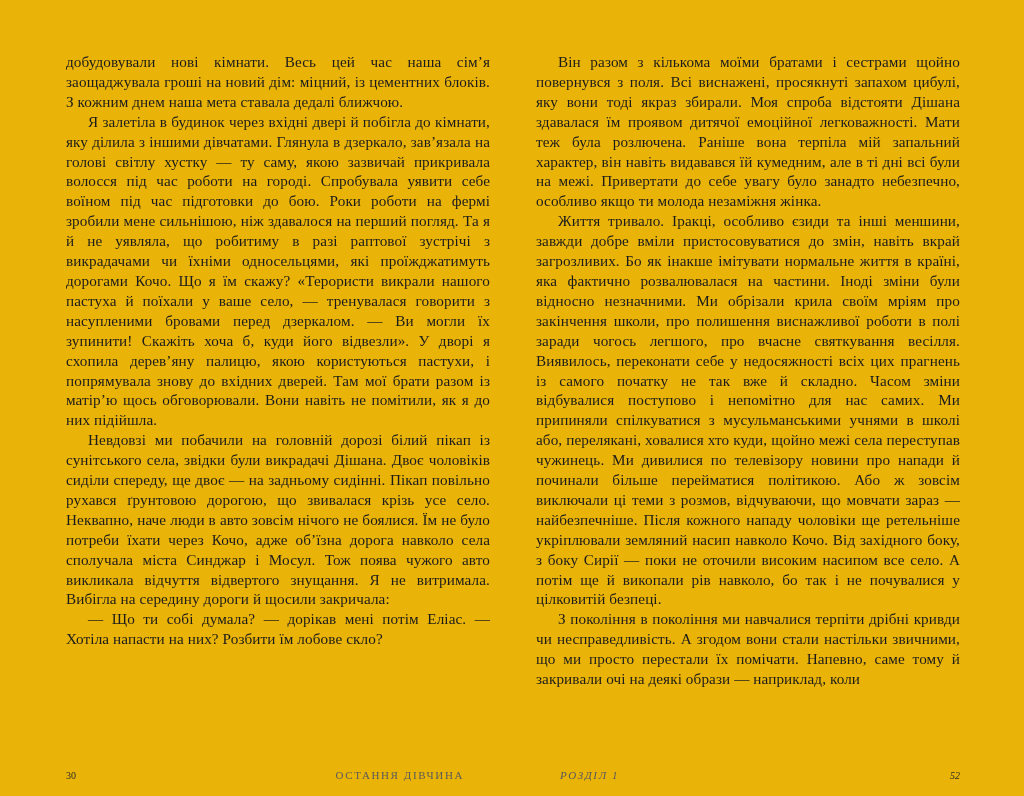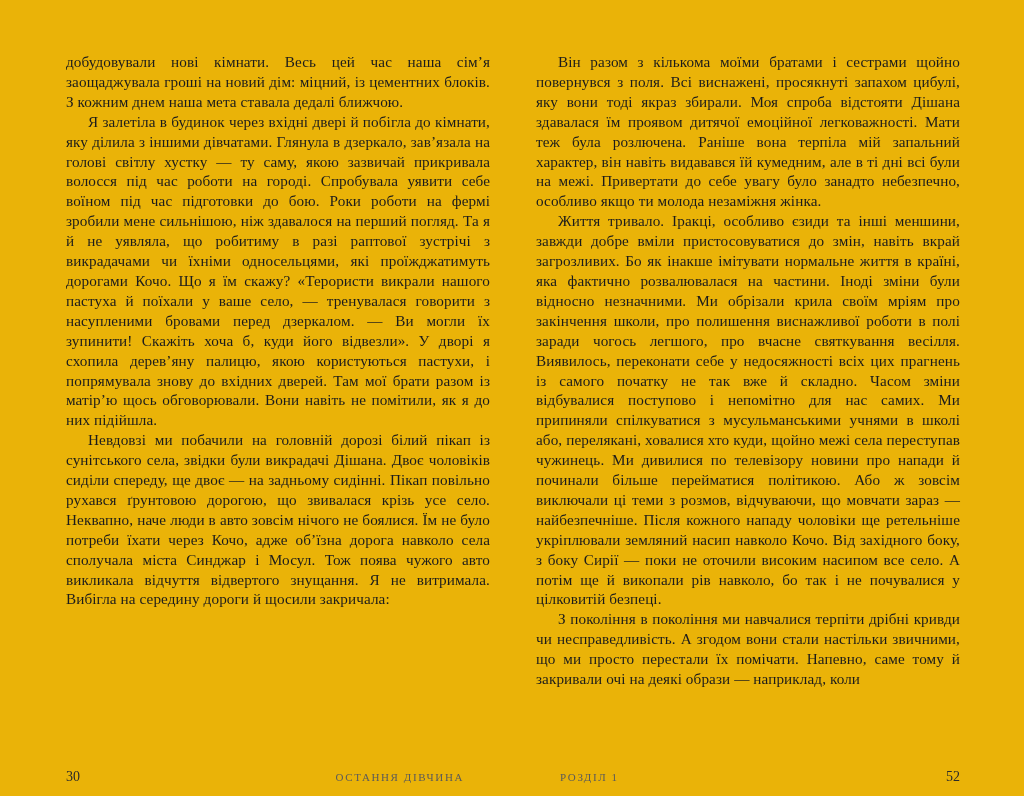--- a/index.html
+++ b/index.html
@@ -35,43 +35,44 @@
   .page-body p.noindent { text-indent: 0; }
   .footer {
     position: absolute;
     top: 769px;
     width: 424px;
     display: flex;
     align-items: baseline;
     justify-content: space-between;
   }
   .footer.left  { left: 66px; }
-  .footer.right { left: 536px; }
+  .footer.right { left: 536px; font-style: italic; }
   .pagenum {
-    font-size: 14px;
+    font-size: 10px;
     color: #2a2a2a;
   }
   .running {
     font-size: 11px;
     letter-spacing: 1.6px;
     color: #5a5a5a;
     text-transform: uppercase;
   }
   .footer.left .running  { padding-right: 26px; }
   .footer.right .running { padding-left: 24px; }
 </style>
 </head>
 <body>
 
 <div class="spread">
 
   <div class="page-body left">
     <p class="noindent">добудовували нові кімнати. Весь цей час наша сім’я заощаджувала гроші на новий дім: міцний, із цементних блоків. З кожним днем наша мета ставала дедалі ближчою.</p>
     <p>Я залетіла в будинок через вхідні двері й побігла до кімнати, яку ділила з іншими дівчатами. Глянула в дзеркало, зав’язала на голові світлу хустку — ту саму, якою зазвичай прикривала волосся під час роботи на городі. Спробувала уявити себе воїном під час підготовки до бою. Роки роботи на фермі зробили мене сильнішою, ніж здавалося на перший погляд. Та я й не уявляла, що робитиму в разі раптової зустрічі з викрадачами чи їхніми односельцями, які проїжджатимуть дорогами Кочо. Що я їм скажу? «Терористи викрали нашого пастуха й поїхали у ваше село, — тренувалася говорити з насупленими бровами перед дзеркалом. — Ви могли їх зупинити! Скажіть хоча б, куди його відвезли». У дворі я схопила дерев’яну палицю, якою користуються пастухи, і попрямувала знову до вхідних дверей. Там мої брати разом із матір’ю щось обговорювали. Вони навіть не помітили, як я до них підійшла.</p>
     <p>Невдовзі ми побачили на головній дорозі білий пікап із сунітського села, звідки були викрадачі Дішана. Двоє чоловіків сиділи спереду, ще двоє — на задньому сидінні. Пікап повільно рухався ґрунтовою дорогою, що звивалася крізь усе село. Неквапно, наче люди в авто зовсім нічого не боялися. Їм не було потреби їхати через Кочо, адже об’їзна дорога навколо села сполучала міста Синджар і Мосул. Тож поява чужого авто викликала відчуття відвертого знущання. Я не витримала. Вибігла на середину дороги й щосили закричала:</p>
+    <p>— Що ти собі думала? — дорікав мені потім Еліас. — Хотіла напасти на них? Розбити їм лобове скло?</p>
   </div>
 
   <div class="page-body right">
     <p>Він разом з кількома моїми братами і сестрами щойно повернувся з поля. Всі виснажені, просякнуті запахом цибулі, яку вони тоді якраз збирали. Моя спроба відстояти Дішана здавалася їм проявом дитячої емоційної легковажності. Мати теж була розлючена. Раніше вона терпіла мій запальний характер, він навіть видавався їй кумедним, але в ті дні всі були на межі. Привертати до себе увагу було занадто небезпечно, особливо якщо ти молода незаміжня жінка.</p>
     <p>Життя тривало. Іракці, особливо єзиди та інші меншини, завжди добре вміли пристосовуватися до змін, навіть вкрай загрозливих. Бо як інакше імітувати нормальне життя в країні, яка фактично розвалювалася на частини. Іноді зміни були відносно незначними. Ми обрізали крила своїм мріям про закінчення школи, про полишення виснажливої роботи в полі заради чогось легшого, про вчасне святкування весілля. Виявилось, переконати себе у недосяжності всіх цих прагнень із самого початку не так вже й складно. Часом зміни відбувалися поступово і непомітно для нас самих. Ми припиняли спілкуватися з мусульманськими учнями в школі або, перелякані, ховалися хто куди, щойно межі села переступав чужинець. Ми дивилися по телевізору новини про напади й починали більше перейматися політикою. Або ж зовсім виключали ці теми з розмов, відчуваючи, що мовчати зараз — найбезпечніше. Після кожного нападу чоловіки ще ретельніше укріплювали земляний насип навколо Кочо. Від західного боку, з боку Сирії — поки не оточили високим насипом все село. А потім ще й викопали рів навколо, бо так і не почувалися у цілковитій безпеці.</p>
     <p>З покоління в покоління ми навчалися терпіти дрібні кривди чи несправедливість. А згодом вони стали настільки звичними, що ми просто перестали їх помічати. Напевно, саме тому й закривали очі на деякі образи — наприклад, коли</p>
   </div>
 
   <div class="footer left">
     <span class="pagenum">30</span>

